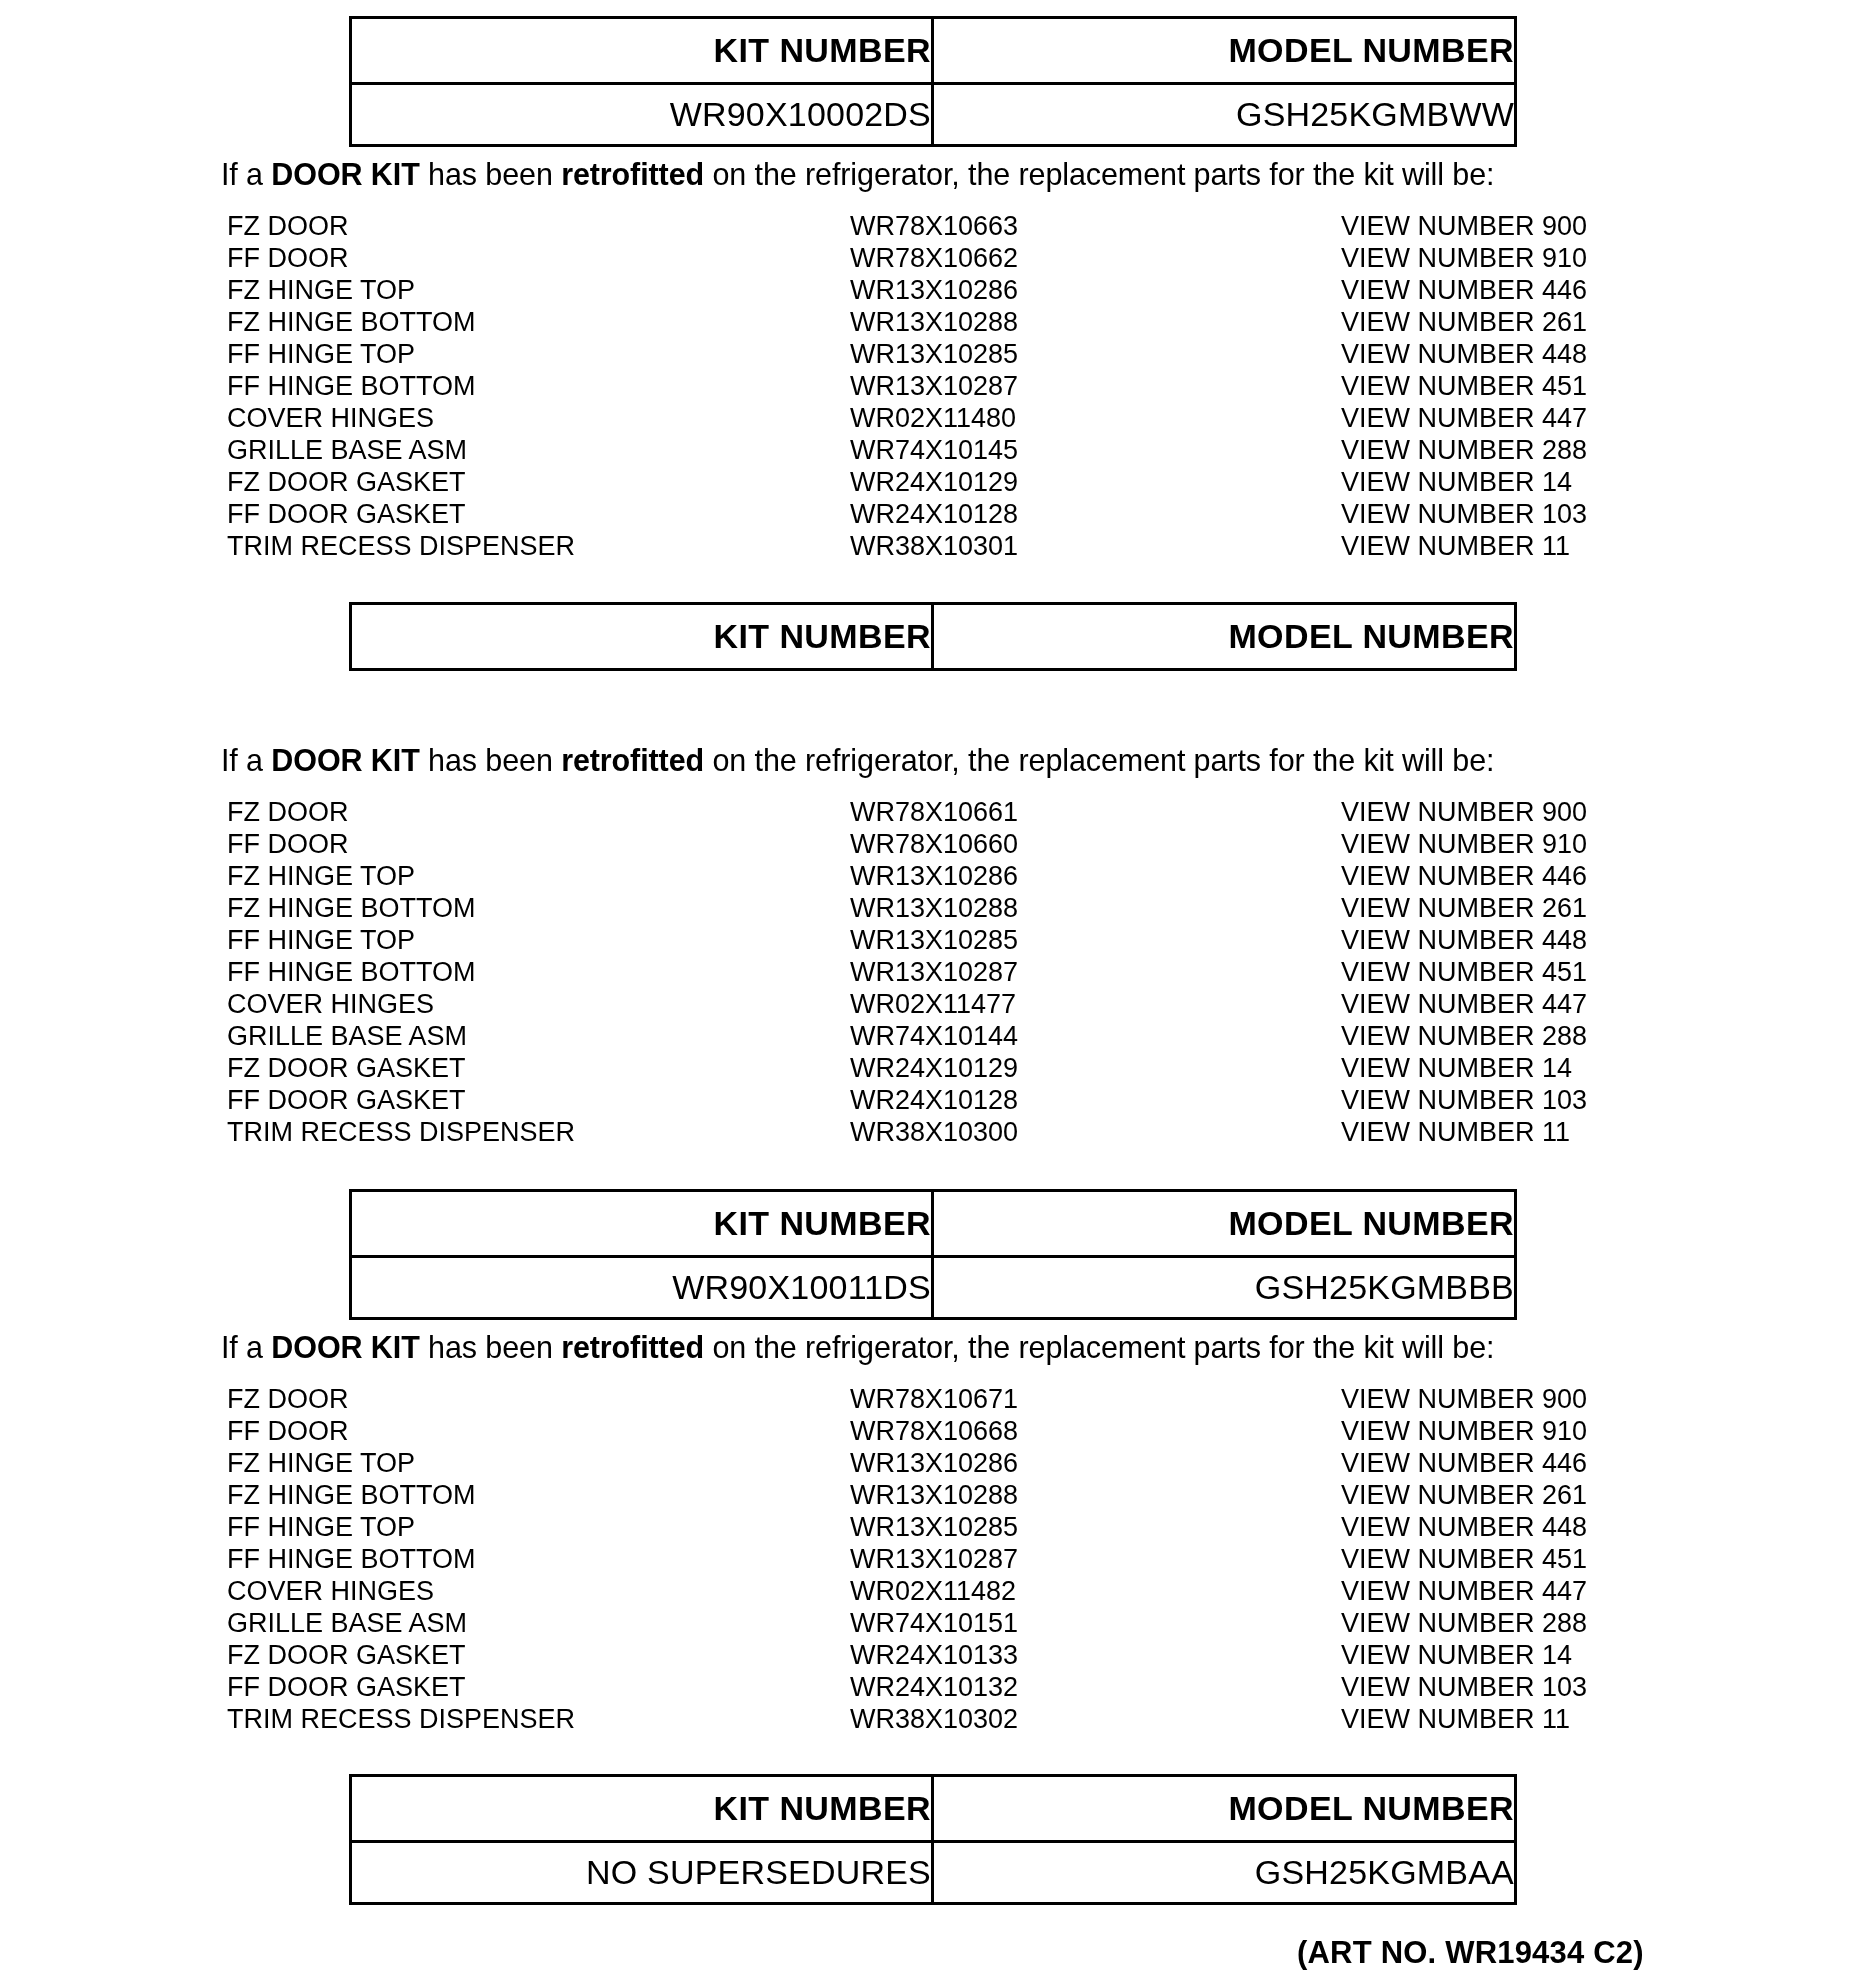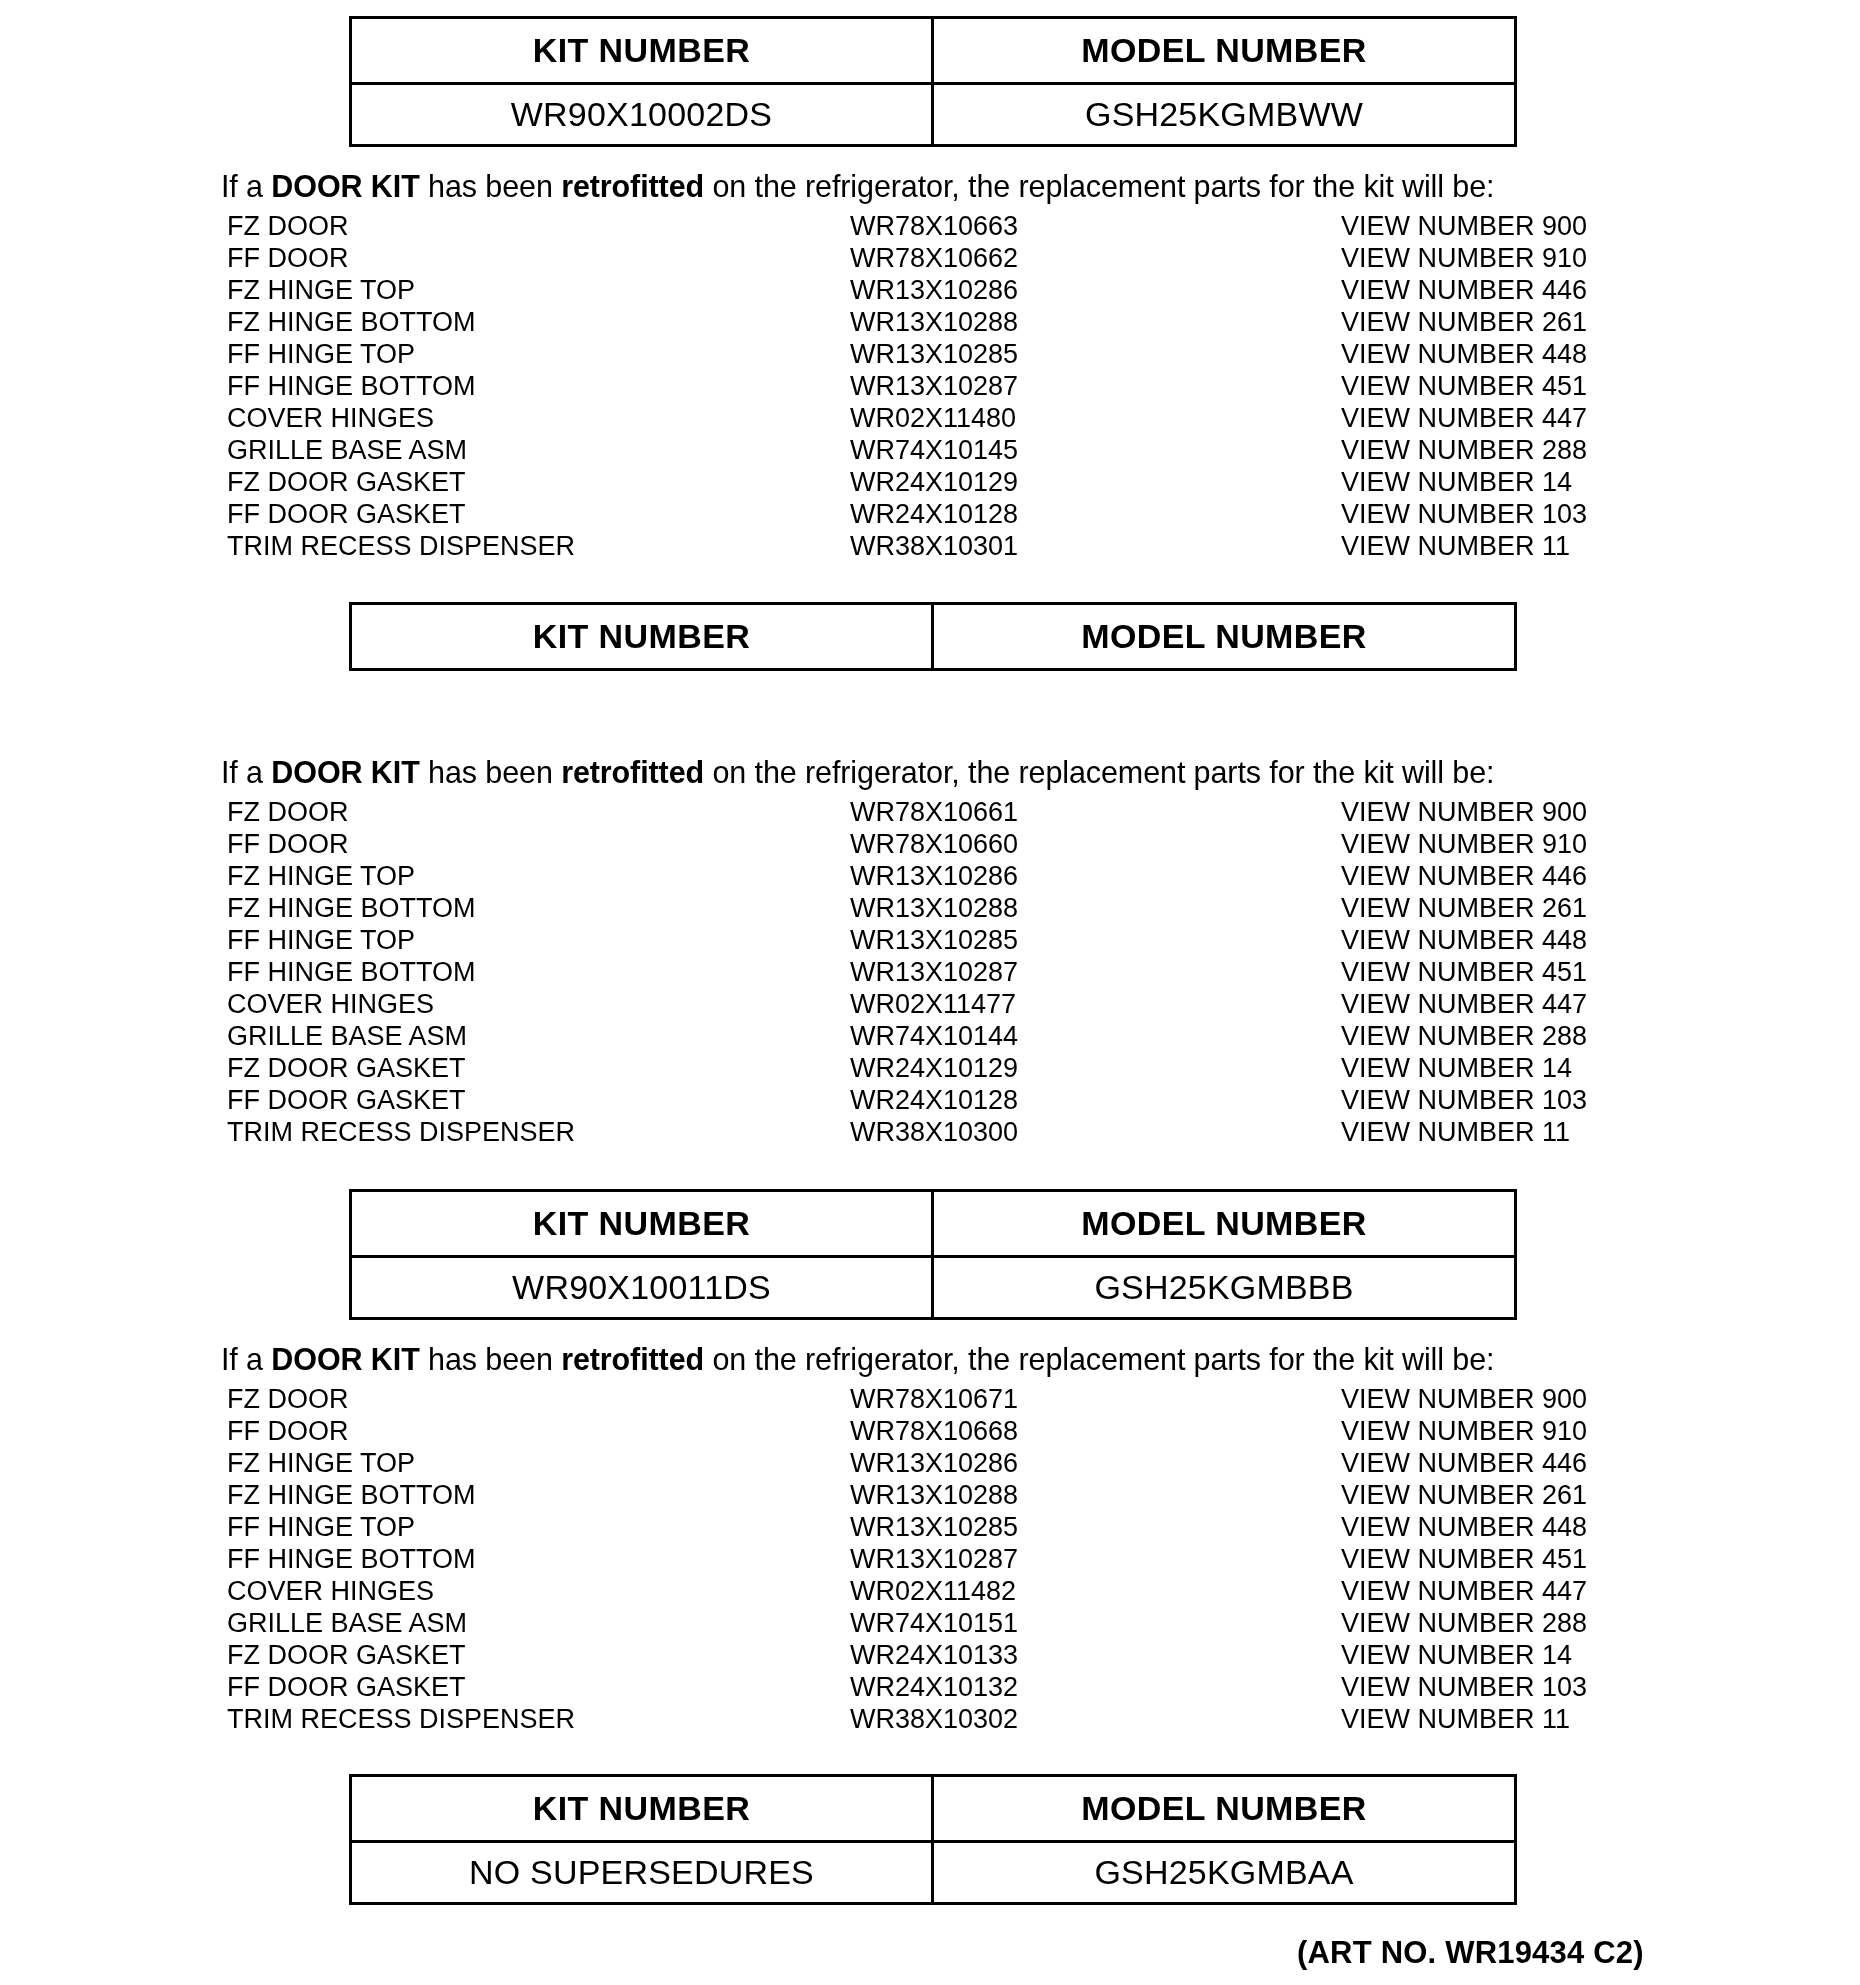--- a/index.html
+++ b/index.html
@@ -23,21 +23,21 @@
   
   .kit-table {
     position: absolute;
     left: 349px;
     width: 1165px;
     border-collapse: collapse;
     table-layout: fixed;
   }
   .kit-table td {
     border: 3.2px solid #000;
-    text-align: center;
+    text-align: right;
     vertical-align: middle;
     padding: 0;
   }
   .kit-table col.c1 { width: 582px; }
   .kit-table col.c2 { width: 583px; }
 
   .kit-table tr.head td {
     height: 63px;
     font-size: 34px;
     font-weight: bold;
@@ -50,21 +50,20 @@
     letter-spacing: 0.2px;
   }
 
   
   .intro {
     position: absolute;
     left: 221px;
     font-size: 30.5px;
     white-space: nowrap;
     letter-spacing: -0.1px;
-    margin-top: 12px;
   }
   .intro b { font-weight: bold; }
 
   
   .parts {
     position: absolute;
     left: 0;
     width: 1834px;
   }
   .parts-row {

